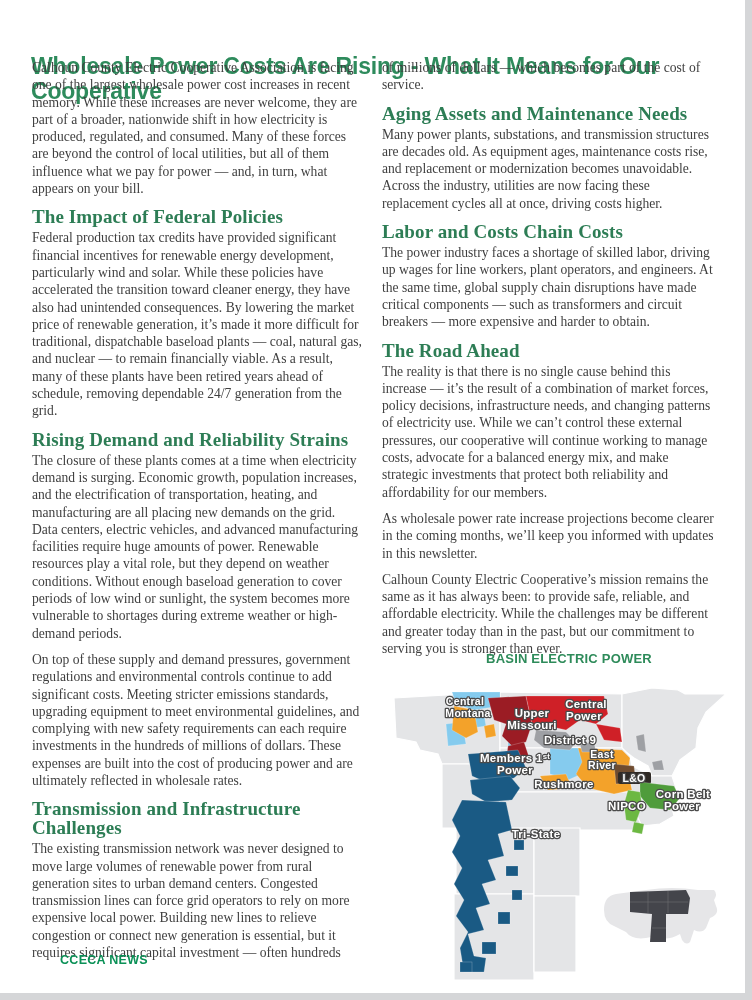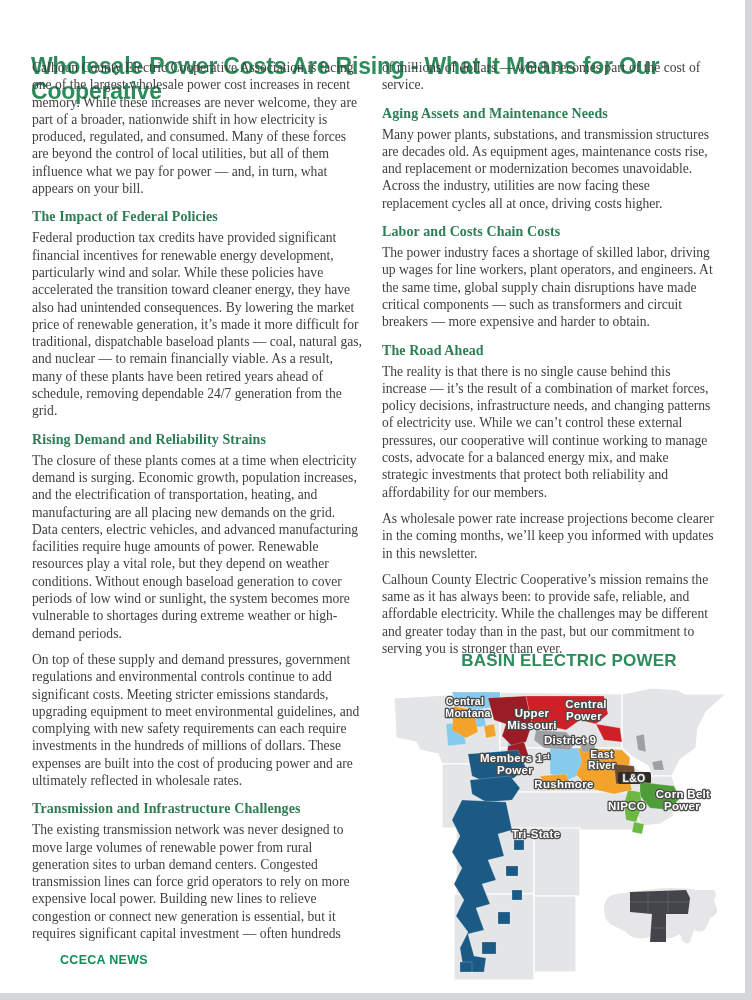--- a/index.html
+++ b/index.html
@@ -17,32 +17,32 @@
     font-family:"Liberation Sans","DejaVu Sans",sans-serif;
     font-weight:bold;font-size:23px;line-height:1.1;color:#2e8b5c;
     letter-spacing:-0.2px;
     margin-top:28px;
   }
   .col{position:absolute;top:59px;color:#3f3f3f;font-size:13.6px;line-height:17.3px;}
   .col-left{left:32px;width:330px;}
   .col-right{left:382px;width:332px;}
   .col p{margin:0 0 9px 0;}
   h2.sec{
-    font-size:14px;line-height:19px;color:#2d7d55;margin:10px 0 3px 0;
+    font-size:19px;line-height:19px;color:#2d7d55;margin:10px 0 3px 0;
     font-weight:bold;letter-spacing:0.1px;
   }
   .footer-brand{
     position:absolute;left:32px;top:953px;
     font-family:"Liberation Sans","DejaVu Sans",sans-serif;
     font-weight:bold;font-size:12.5px;color:#0b9157;letter-spacing:0.3px;margin-left:28px;
   }
   .map-title{
     position:absolute;left:390px;top:650px;width:358px;text-align:center;
     font-family:"Liberation Sans","DejaVu Sans",sans-serif;
-    font-weight:bold;font-size:17px;line-height:1.35;color:#2e8b5a;
+    font-weight:bold;font-size:13px;line-height:1.35;color:#2e8b5a;
     letter-spacing:0.2px;
   }
   .map-wrap{position:absolute;left:389px;top:680px;width:360px;height:312px;}
   svg text.lbl{
     font-family:"Liberation Sans","DejaVu Sans",sans-serif;
     font-weight:bold;fill:#ffffff;paint-order:stroke;stroke-width:2.6px;
     stroke-linejoin:round;text-anchor:middle;letter-spacing:0.3px;
   }
   svg text.lbl.sm{font-size:10.5px;}
   svg text.lbl.md{font-size:11.5px;}

